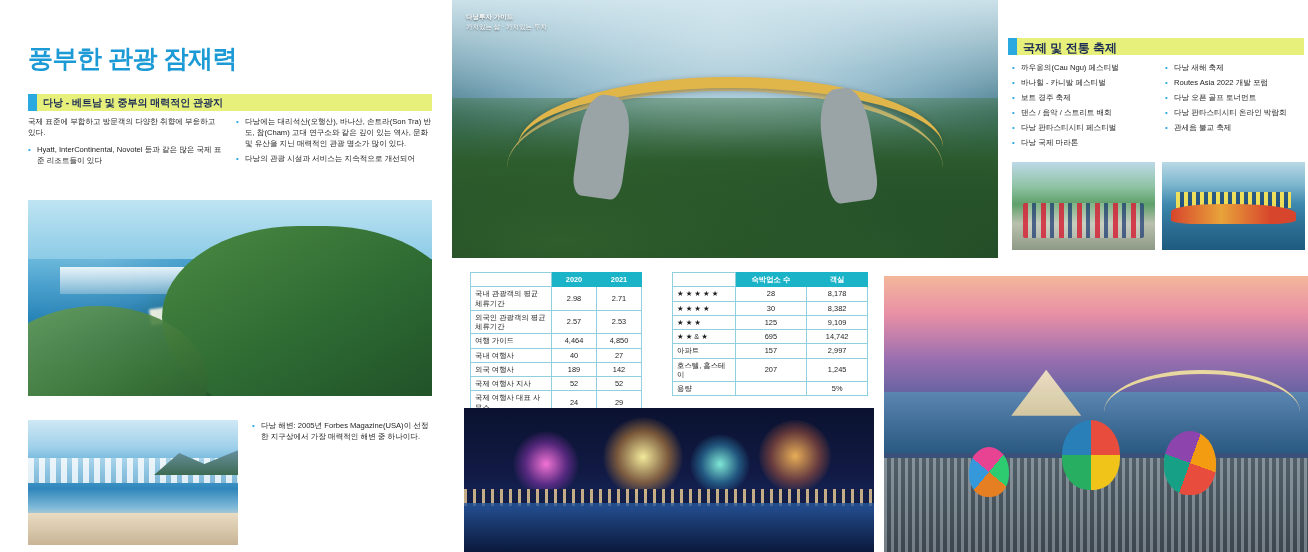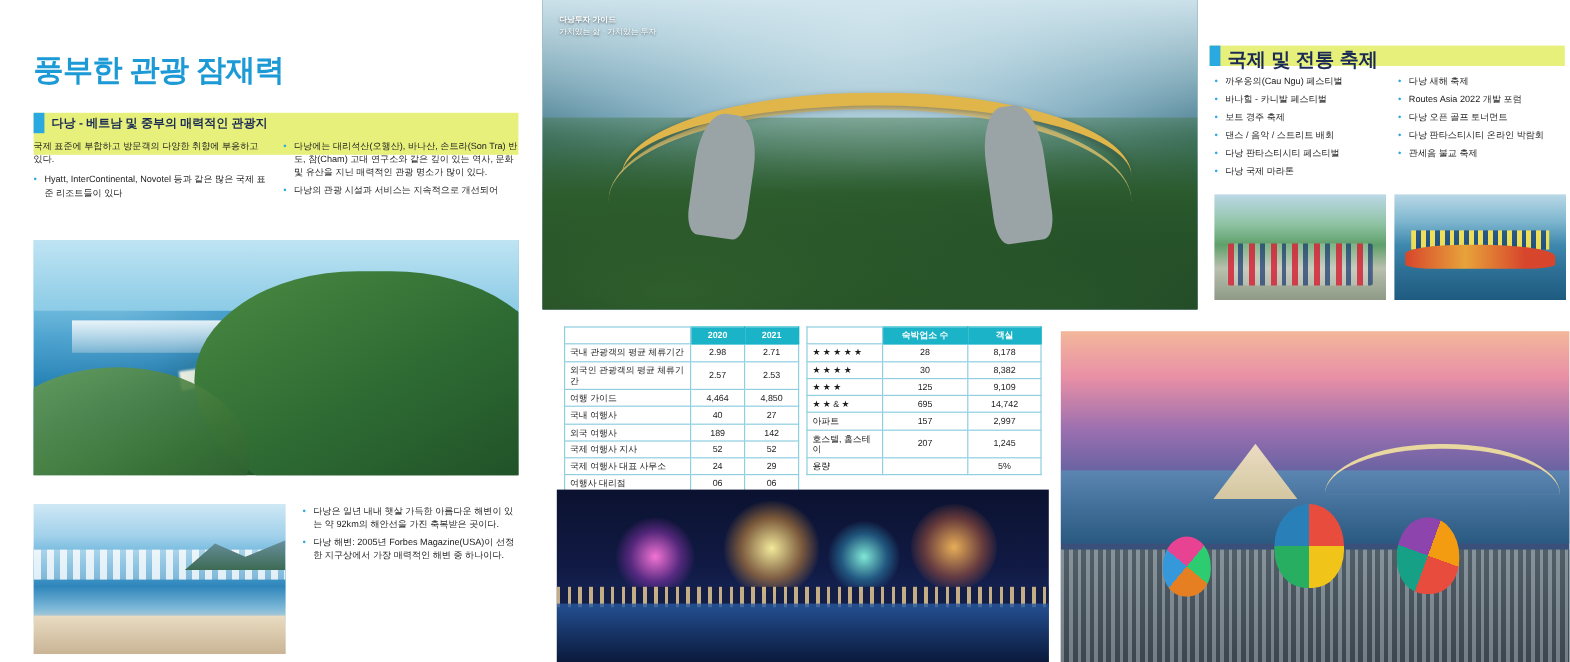--- a/index.html
+++ b/index.html
@@ -27,21 +27,21 @@
     font-size: 25px;
     font-weight: bold;
     color: #1c9ad6;
     letter-spacing: -0.5px;
   }
   .section-bar {
     position: absolute;
     left: 28px;
     top: 94px;
     width: 404px;
-    height: 35px;
+    height: 17px;
     background: #e6f07a;
   }
   .section-bar .tick {
     position: absolute;
     left: 0;
     top: 0;
     width: 9px;
     height: 17px;
     background: #2aa9e0;
   }
@@ -268,21 +268,21 @@
     text-align: center;
     border-color: #1ab3c8;
   }
   table.data tbody td.num {
     text-align: center;
   }
   table.data tbody tr td:first-child {
     text-align: left;
   }
   #table-left { left: 470px; top: 272px; }
-  #table-left table { width: 196px; }
+  #table-left table { width: 172px; }
   #table-right { left: 672px; top: 272px; }
   #table-right table { width: 196px; padding-left: 31px; }
   .cell-blank { background: #ffffff; }
   
   #photo-fireworks {
     left: 464px;
     top: 408px;
     width: 410px;
     height: 144px;
     background: linear-gradient(180deg, #0b1230 0%, #111a44 45%, #16275c 70%, #0d1736 100%);
@@ -312,21 +312,21 @@
     left: 1008px;
     top: 38px;
     width: 296px;
     height: 17px;
     background: #e6f07a;
   }
   .section-bar2 .tick {
     position: absolute; left: 0; top: 0; width: 9px; height: 17px; background: #2aa9e0;
   }
   .section-bar2 .label {
-    position: absolute; left: 15px; top: 2px; font-size: 16px; font-weight: bold; color: #1b2b55;
+    position: absolute; left: 15px; top: 2px; font-size: 12px; font-weight: bold; color: #1b2b55;
   }
   .fest-cols {
     position: absolute;
     left: 1012px;
     top: 62px;
     width: 296px;
     display: flex;
     gap: 10px;
   }
   .fest-cols .col { width: 143px; }
@@ -443,21 +443,20 @@
   </div>
 
   <div class="photo" id="photo-beach">
     <div class="skyline"></div>
     <div class="mount"></div>
     <div class="sand"></div>
   </div>
 
   <div class="left-notes">
     <ul class="bullets">
-      <li>다낭은 일년 내내 햇살 가득한 아름다운 해변이 있는 약 92km의 해안선을 가진 축복받은 곳이다.</li>
       <li>다낭 해변: 2005년 Forbes Magazine(USA)이 선정한 지구상에서 가장 매력적인 해변 중 하나이다.</li>
     </ul>
   </div>
 
   <div class="photo" id="photo-bridge">
     <div class="mist"></div>
     <div class="forest"></div>
     <div class="bridge2"></div>
     <div class="bridge"></div>
     <div class="hand l"></div>

